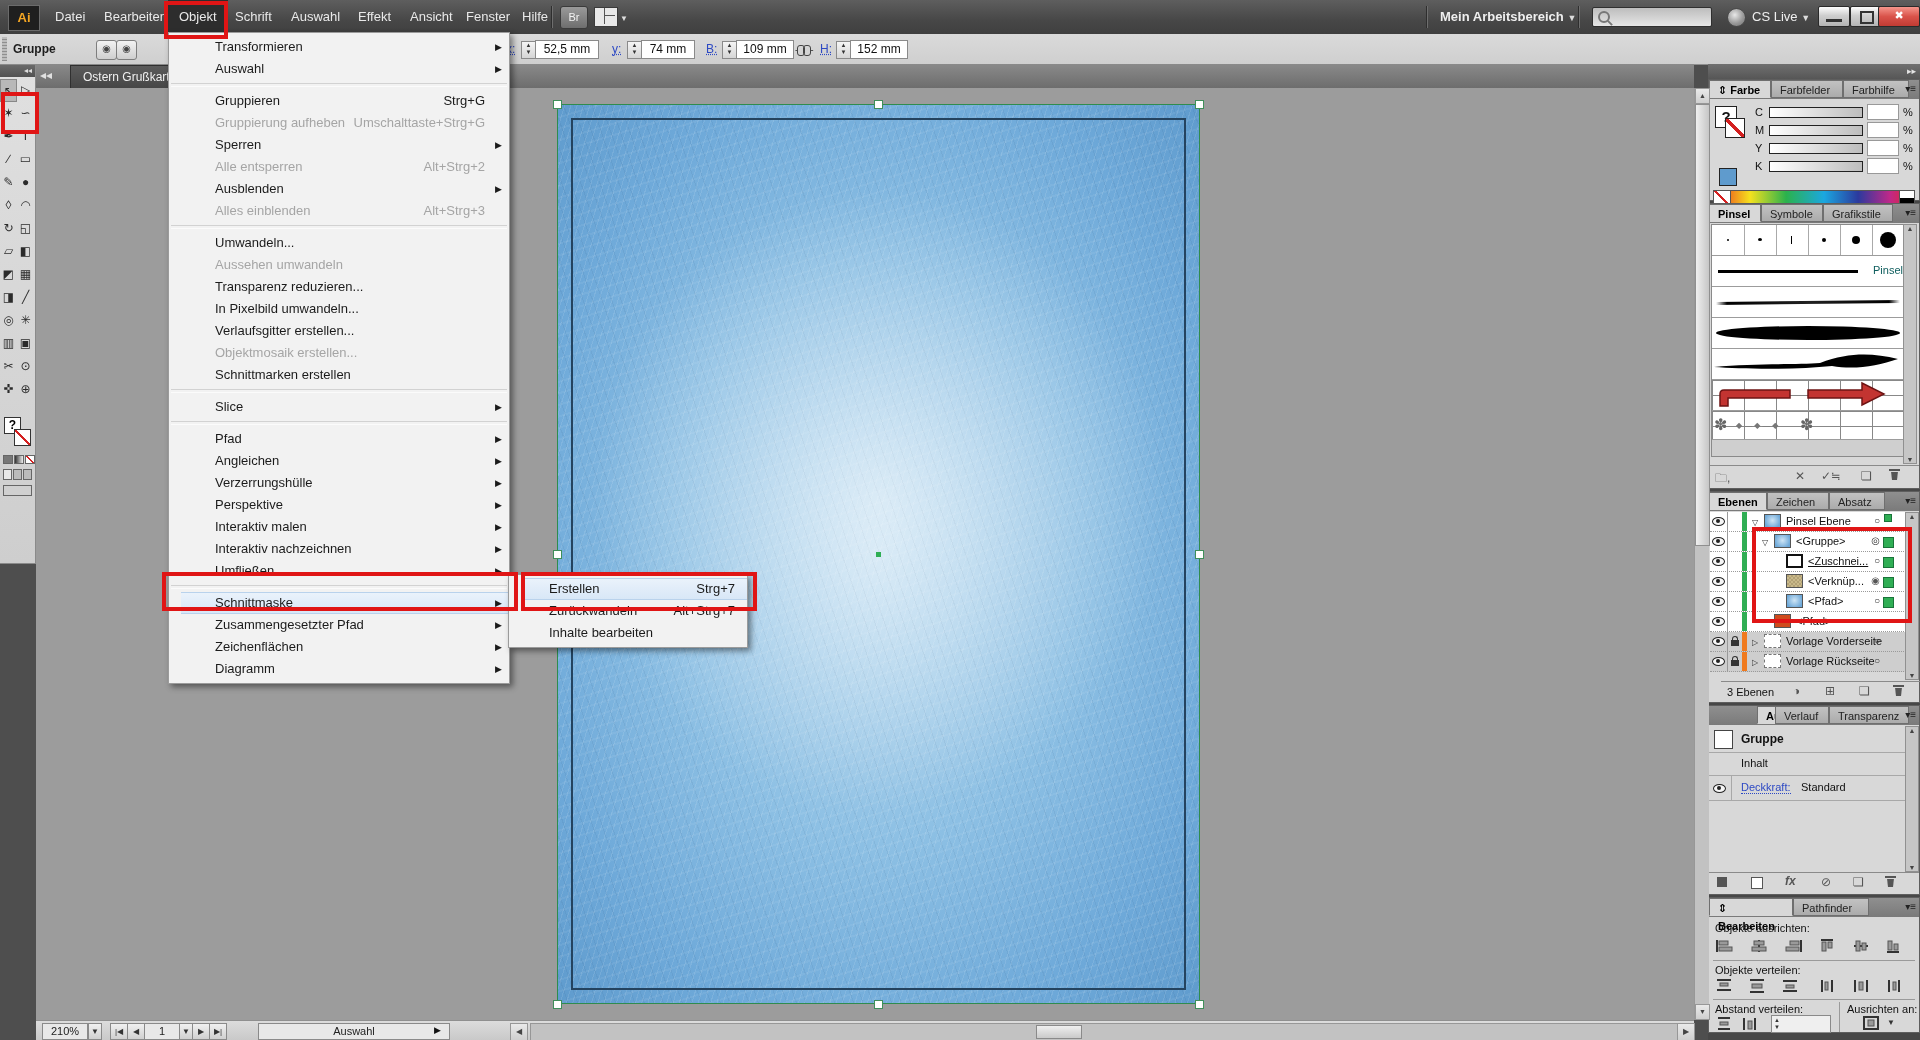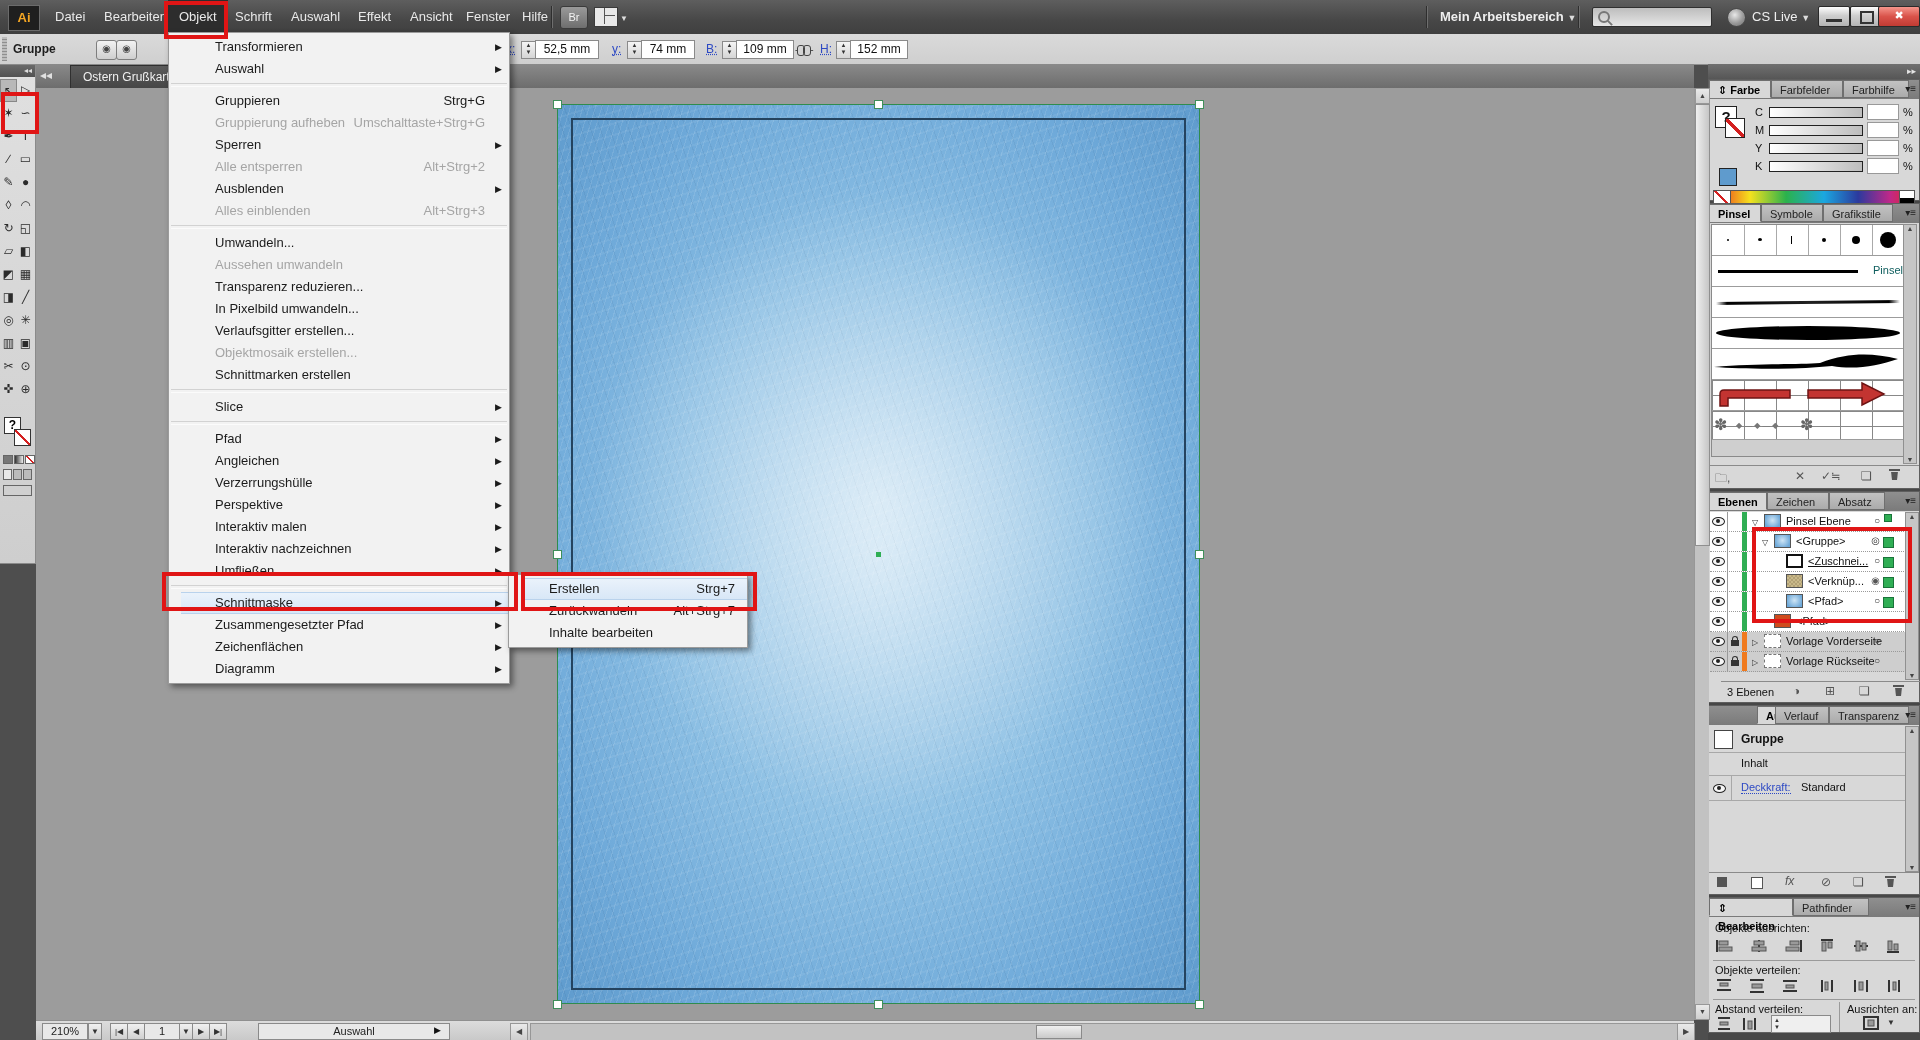--- a/index.html
+++ b/index.html
@@ -629,21 +629,21 @@
       <span class="dk" style="position:absolute;left:32px;top:5px;">Deckkraft:</span>
       <span style="position:absolute;left:92px;top:5px;">Standard</span>
     </div>
     <div class="lscroll" style="top:20px;bottom:22px;">
       <div style="text-align:center;font-size:7px;color:#444;">▲</div>
       <div style="position:absolute;bottom:0;width:100%;text-align:center;font-size:7px;color:#444;">▼</div>
     </div>
     <div style="position:absolute;left:0;bottom:0;width:100%;height:21px;border-top:1px solid #8a8a8a;">
       <span class="pico" style="left:8px;top:4px;width:10px;height:10px;background:#555;"></span>
       <span class="pico" style="left:42px;top:4px;width:10px;height:10px;background:#fff;border:1px solid #555;"></span>
-      <span class="pico" style="left:76px;top:1px;font-style:italic;font-weight:normal;">fx</span>
+      <span class="pico" style="left:76px;top:1px;font-style:italic;font-weight:bold;">fx</span>
       <span class="pico" style="left:112px;top:2px;">⊘</span>
       <span class="pico" style="left:144px;top:2px;">❏</span>
       <span class="pico" style="left:176px;top:3px;"><span class="trash"></span></span>
     </div>
   </div>
 
   <div class="panel" style="top:897px;height:136px;">
     <div class="ptabs">
       <div class="ptab on" style="left:0;width:84px;">⇕ <span>Bearbeiten</span></div>
       <div class="ptab" style="left:84px;width:76px;"><span>Pathfinder</span></div>

